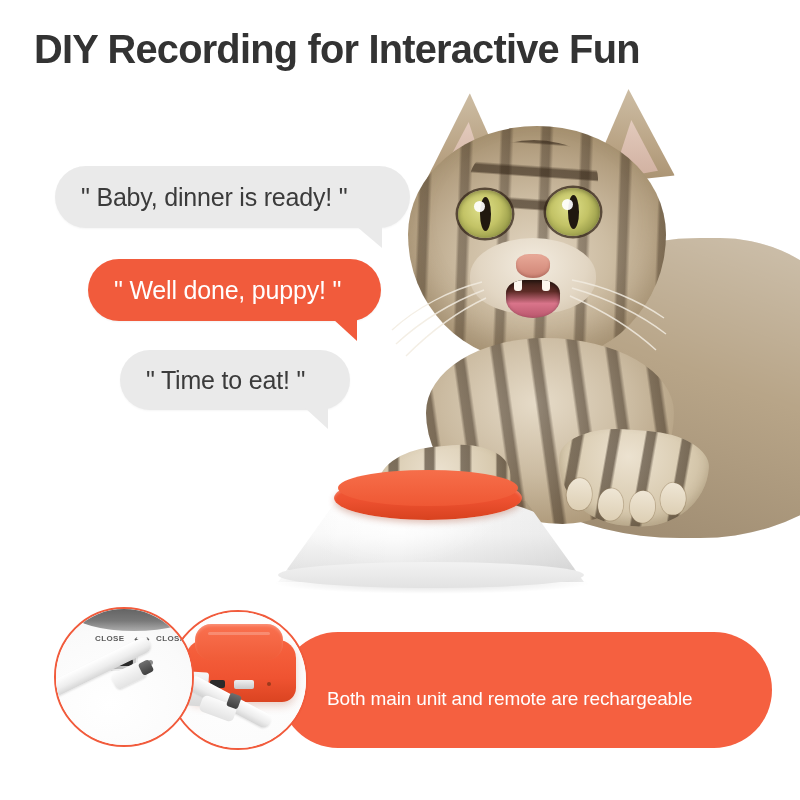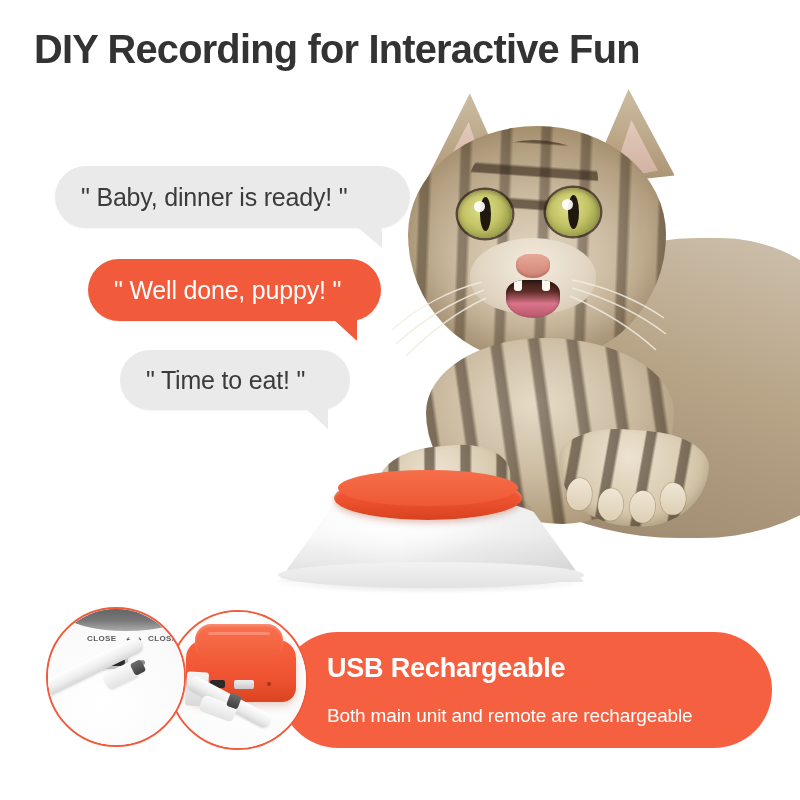--- a/index.html
+++ b/index.html
@@ -388,21 +388,21 @@
   
   .inset-circle {
     position: absolute;
     border-radius: 50%;
     overflow: hidden;
     background: #ffffff;
     border: 2px solid #f15b3c;
   }
 
   .inset-left {
-    left: 46px;
+    left: 54px;
     top: 607px;
     width: 140px;
     height: 140px;
     z-index: 6;
   }
   .inset-left .lens-body {
     position: absolute;
     inset: 0;
     background: radial-gradient(ellipse 120% 100% at 40% 70%, #ffffff 0%, #fafafa 55%, #ebebeb 100%);
   }
@@ -664,21 +664,20 @@
     <span class="bubble-text">" Well done, puppy! "</span>
     <span class="bubble-tail"></span>
   </div>
 
   <div class="bubble bubble-3">
     <span class="bubble-text">" Time to eat! "</span>
     <span class="bubble-tail"></span>
   </div>
 
   <div class="usb-banner">
-    <div class="usb-title">USB Rechargeable</div>
     <div class="usb-subtitle">Both main unit and remote are rechargeable</div>
   </div>
 
   <div class="inset-circle inset-right">
     <div class="lens-body"></div>
     <div class="remote-body"></div>
     <div class="remote-cap"></div>
     <div class="remote-cap-line"></div>
     <div class="panel-white"></div>
     <div class="port-dark"></div>

